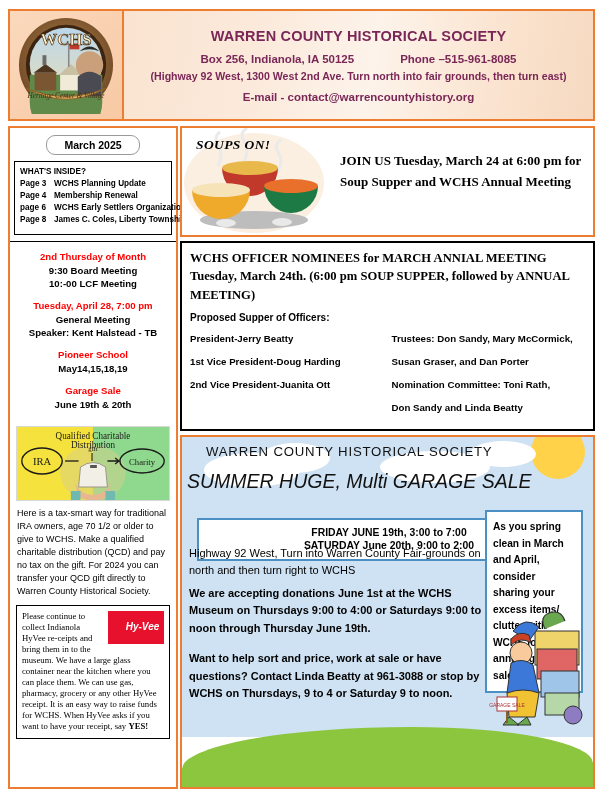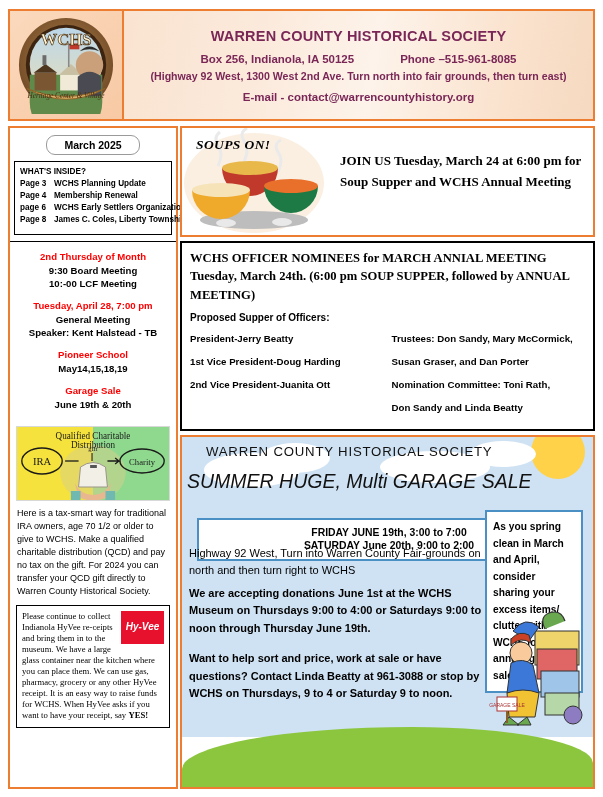--- a/index.html
+++ b/index.html
@@ -34,21 +34,21 @@
   .sched-h{color:#FF0000;font-size:9.6px;font-weight:bold;margin-bottom:3px;}
   .sched-l{color:#000;font-size:9.6px;font-weight:bold;margin-bottom:2px;}
   .sched-gap{height:9px;}
 
   .qcd-img{margin:8px 6px 0;height:73px;position:relative;overflow:hidden;border:1px solid #d8d8d8;}
   .qcd-body{padding:6px 7px 0 7px;font-size:9px;line-height:1.44;color:#000;}
   .hyvee-box{margin:7px 6px 6px;border:1.4px solid #000;padding:5px 5px 6px;position:relative;
     font-family:"Liberation Serif",serif;font-size:8.7px;line-height:1.27;color:#000;}
   .hyvee-logo{float:right;width:43px;height:33px;background:#E8112D;color:#fff;
     display:flex;align-items:center;justify-content:center;font-family:"Liberation Sans",sans-serif;
-    font-size:10px;font-weight:bold;font-style:italic;margin:0 0 2px 4px;}
+    font-size:10px;font-weight:bold;font-style:italic;margin:0 0 2px 4px;padding-left:13px;}
 
   
   .soup{position:absolute;left:180px;top:126px;width:415px;height:111px;
     border:2px solid #ED7D31;box-sizing:border-box;background:#fff;overflow:hidden;}
   .soup-art{position:absolute;left:0;top:0;width:152px;height:107px;}
   .soup-on{position:absolute;left:14px;top:9px;font-family:"Liberation Serif",serif;
     font-style:italic;font-weight:bold;font-size:13.5px;letter-spacing:.4px;color:#000;z-index:5;}
   .soup-text{position:absolute;left:158px;top:22px;width:250px;
     font-family:"Liberation Serif",serif;font-weight:bold;font-size:13px;line-height:1.62;color:#000;}
 

